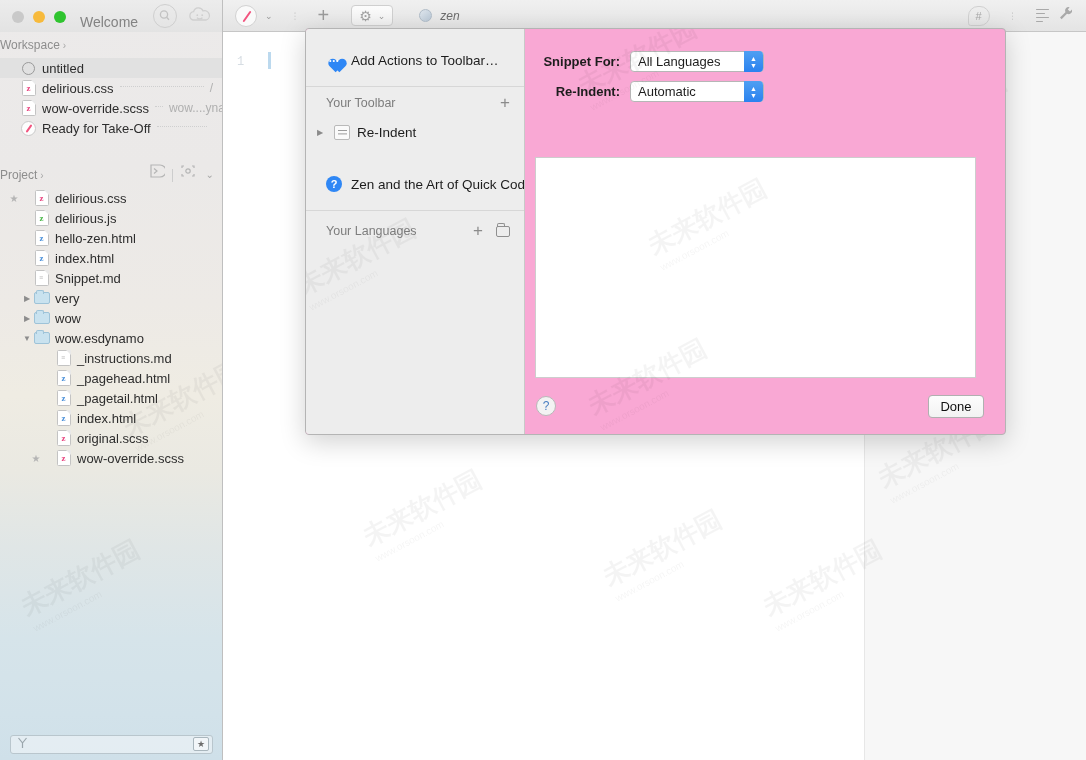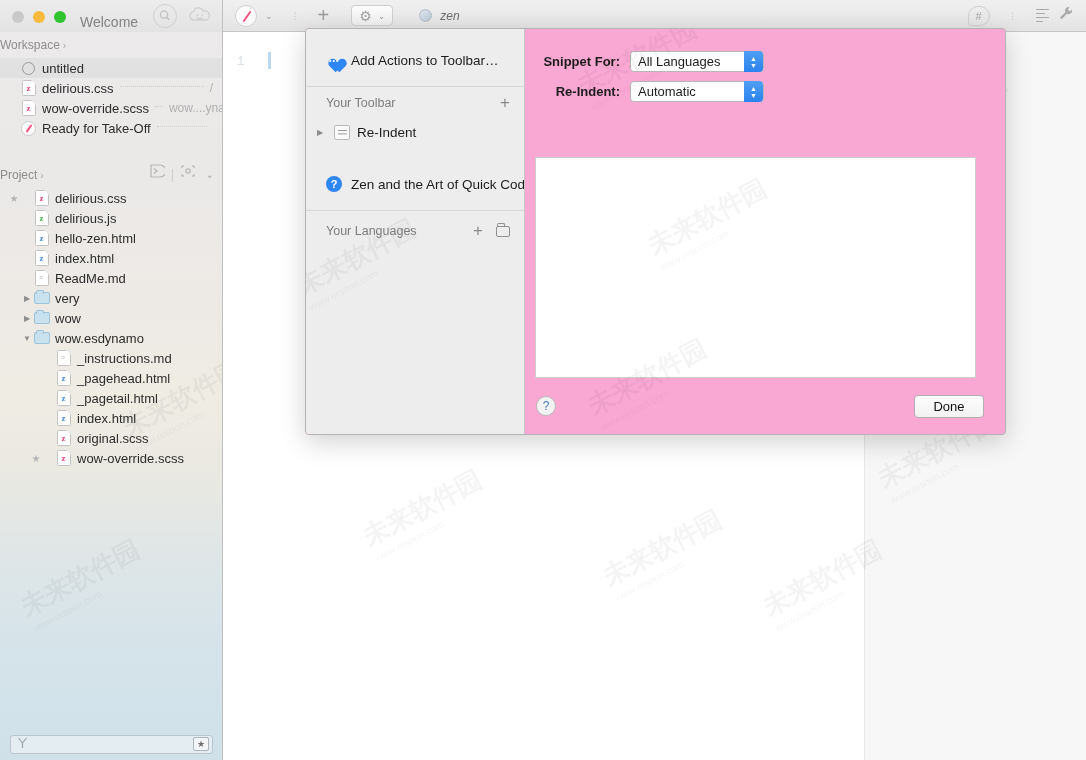--- a/index.html
+++ b/index.html
@@ -218,21 +218,21 @@
     position: absolute; left: 10px; top: 128px; width: 441px; height: 221px;
     background: #fff; border: 1px solid #cdcdcd;
   }
   #help-btn {
     position: absolute; left: 11px; bottom: 18px; width: 20px; height: 20px;
     border-radius: 50%; border: 1px solid #b9b9b9; background: #f3f3f3;
     color: #4a7fc1; font-size: 12px; display: flex;
     align-items: center; justify-content: center;
   }
   #done-btn {
-    position: absolute; right: 21px; bottom: 16px; width: 70px; height: 23px;
+    position: absolute; right: 21px; bottom: 16px; width: 56px; height: 23px;
     background: linear-gradient(to bottom,#fdfdfd,#f2f2f2);
     border: 1px solid #b0b0b0; border-radius: 4px;
     font-size: 13px; color: #101010;
     display: flex; align-items: center; justify-content: center; margin-left: 8px;
   }
 
   
   .wm { position: absolute; color: rgba(0,0,0,0.045); font-size: 26px;
         font-weight: bold; transform: rotate(-28deg); pointer-events: none;
         user-select: none; white-space: nowrap; }
@@ -358,21 +358,21 @@
             <span class="doc blue">z</span>
           </span>
           <span>index.html</span>
         </div>
         <div class="row" style="padding-left: 8px;">
           <span class="star"></span>
           <span class="disc"></span>
           <span class="ico">
             <span class="doc plain">≡</span>
           </span>
-          <span>ReadMe.md</span>
+          <span>Snippet.md</span>
         </div>
         <div class="row" style="padding-left: 8px;">
           <span class="star"></span>
           <span class="disc">▶</span>
           <span class="ico">
             <span class="folder"></span>
           </span>
           <span>very</span>
         </div>
         <div class="row" style="padding-left: 8px;">

